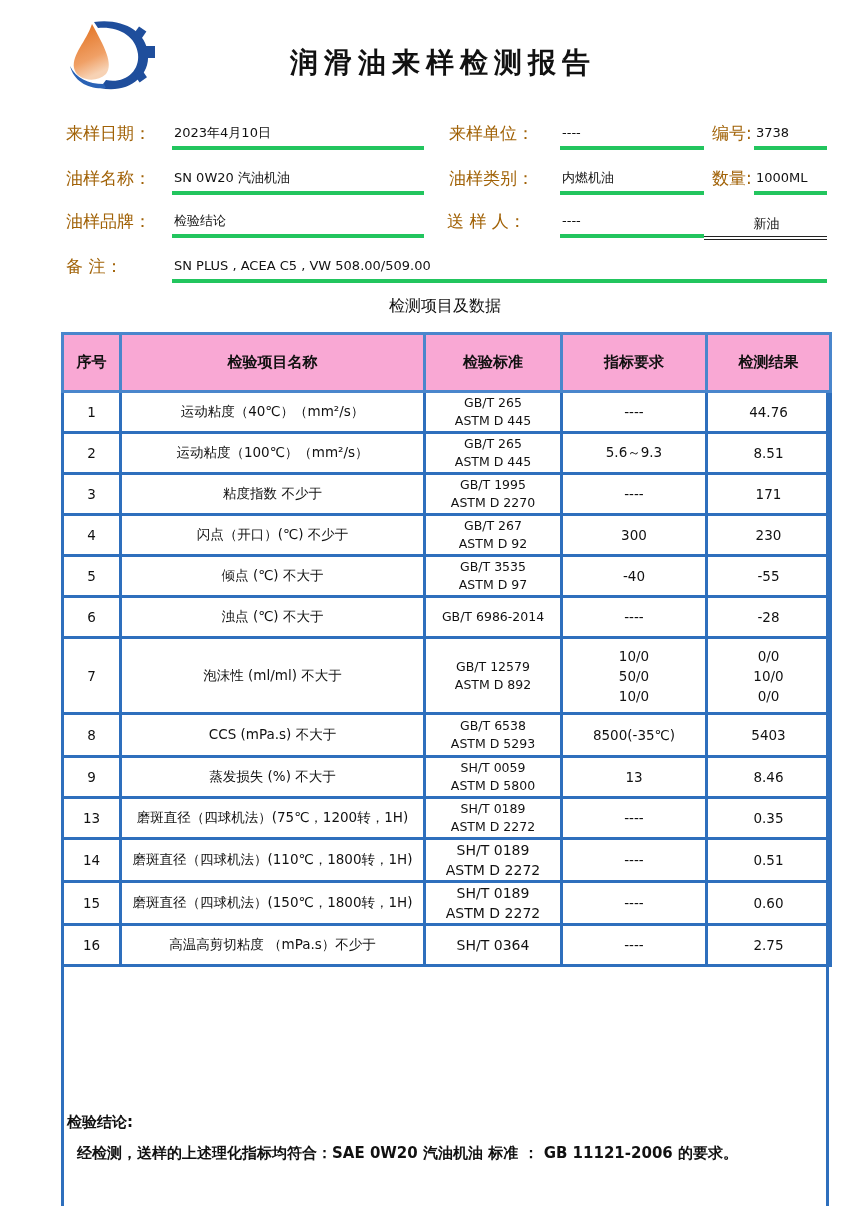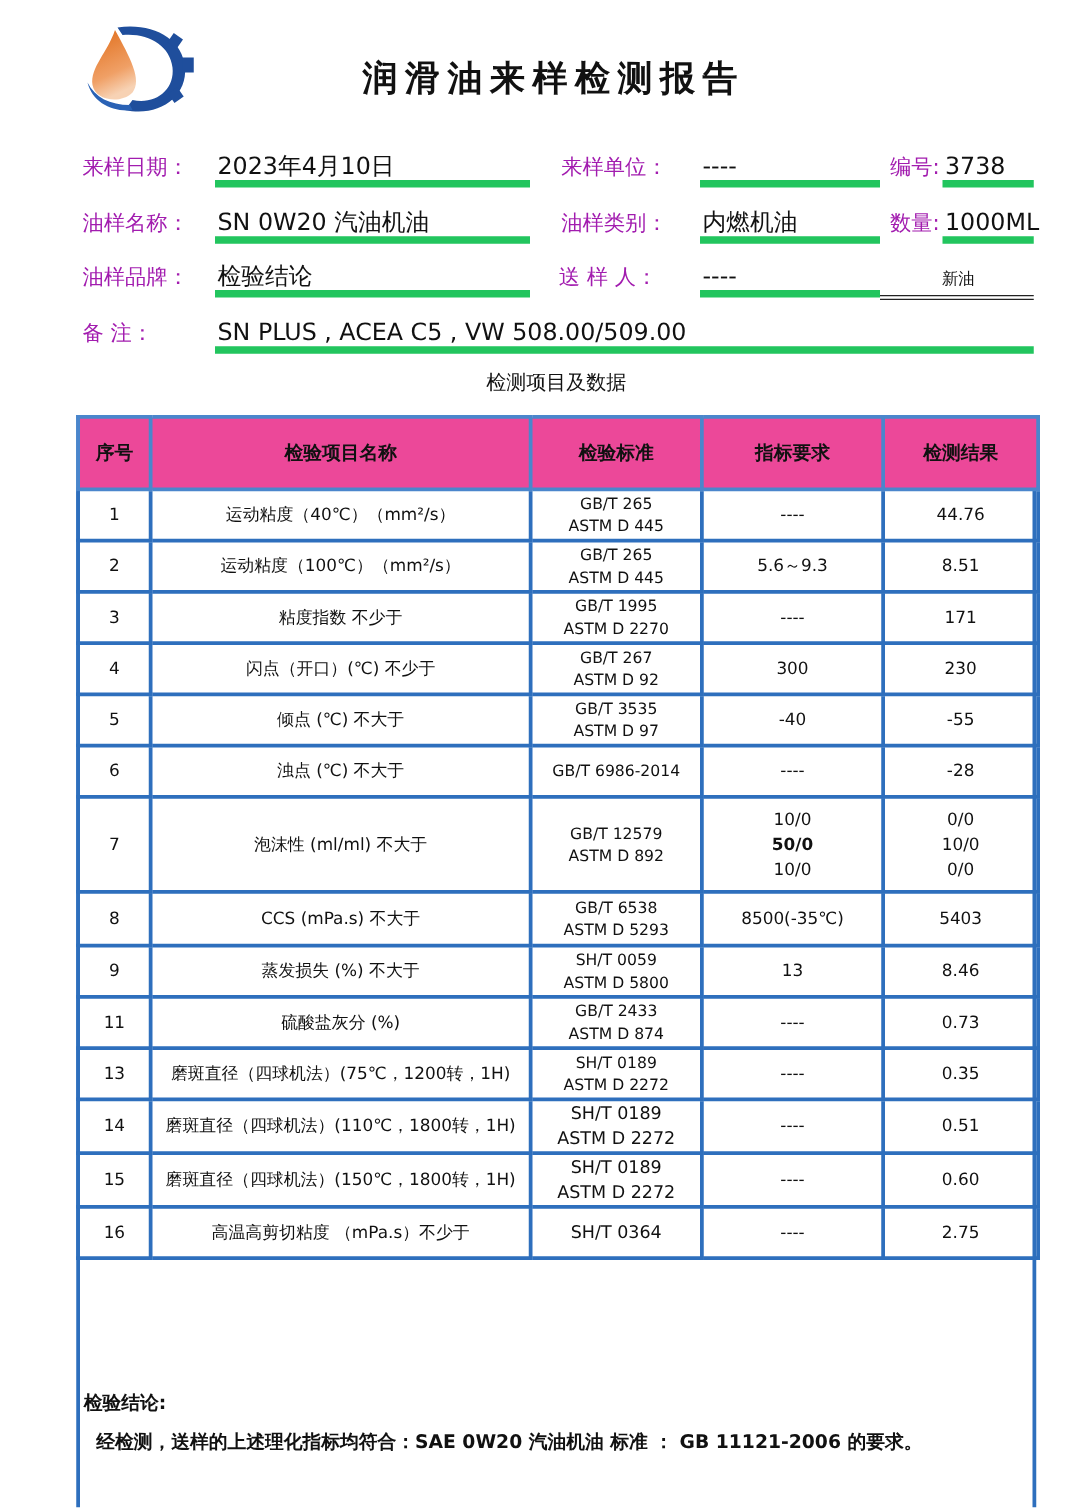--- a/index.html
+++ b/index.html
@@ -3,31 +3,31 @@
 <meta charset="utf-8">
 <style>
   * { box-sizing: border-box; margin: 0; padding: 0; }
   html, body { width: 868px; height: 1206px; background: #ffffff; overflow: hidden; }
   body { font-family: "DejaVu Sans", "Liberation Sans", sans-serif; color: #111; position: relative; }
 
   .logo { position: absolute; left: 66px; top: 16px; width: 90px; height: 78px; }
   .title { position: absolute; left: 290px; top: 44px; font-family: "DejaVu Serif", "Liberation Serif", serif; font-size: 28px; letter-spacing: 6px; font-weight: bold; color: #111; }
 
   .info-row { position: absolute; left: 0; width: 868px; height: 40px; }
-  .lbl { position: absolute; font-size: 17px; color: #a21caf; }
-  .val { position: absolute; font-size: 19px; color: #111; border-bottom: 6px solid #22c55e; height: 28px; line-height: 22px; padding-left: 2px; }
+  .lbl { position: absolute; font-size: 17px; color: #a16207; }
+  .val { position: absolute; font-size: 13px; color: #111; border-bottom: 4px solid #22c55e; height: 28px; line-height: 22px; padding-left: 2px; }
   .val.dbl { border-bottom: 4px double #222; }
   .val.small { font-size: 13px; text-align: center; }
 
   .section-title { position: absolute; left: 0; width: 890px; top: 296px; text-align: center; font-size: 16px; color: #111; }
 
   .report { position: absolute; left: 61px; top: 332px; width: 768px; height: 874px; border-left: 3px solid #2e6fbd; border-right: 3px solid #2e6fbd; }
   table { border-collapse: collapse; width: 768px; position: absolute; left: -3px; top: 0; table-layout: fixed; }
   th, td { border: 3px solid #2e6fbd; text-align: center; vertical-align: middle; font-size: 13.5px; color: #111; }
-  th { background: #ec4899; color: #111; font-weight: bold; font-size: 15px; height: 58px; border-color: #4a86cc; }
+  th { background: #f9a8d4; color: #111; font-weight: bold; font-size: 15px; height: 58px; border-color: #4a86cc; }
   td .sub { display: block; line-height: 18px; font-size: 12.5px; }
   td.std { font-size: 12.5px; line-height: 18px; }
   td.std.big { font-size: 14px; line-height: 20px; }
   tr.h41 td { height: 41px; }
   tr.h76 td { height: 76px; }
   tr.h43 td { height: 43px; }
   .conclusion { position: absolute; left: 3px; top: 762px; width: 760px; }
   .conc-title { font-weight: bold; font-size: 15px; margin-top: 19px; }
   .conc-text { font-weight: bold; font-size: 15px; margin-top: 12px; white-space: nowrap; margin-left: 10px; }
 </style>
@@ -167,21 +167,21 @@
       </tr>
       <tr class="h76">
         <td>7</td>
         <td>泡沫性 (ml/ml) 不大于</td>
         <td class="std">
             <span class="sub">GB/T 12579</span>
             <span class="sub">ASTM D 892</span>
           </td>
         <td style="line-height:20px;">
             <span class="sub" style="font-size:13.5px;line-height:20px;">10/0</span>
-            <span class="sub" style="font-size:13.5px;line-height:20px;font-weight:bold;">50/0</span>
+            <span class="sub" style="font-size:13.5px;line-height:20px;">50/0</span>
             <span class="sub" style="font-size:13.5px;line-height:20px;">10/0</span>
           </td>
         <td>
             <span class="sub" style="font-size:13.5px;line-height:20px;">0/0</span>
             <span class="sub" style="font-size:13.5px;line-height:20px;">10/0</span>
             <span class="sub" style="font-size:13.5px;line-height:20px;">0/0</span>
           </td>
       </tr>
       <tr class="h43">
         <td>8</td>
@@ -195,30 +195,20 @@
       </tr>
       <tr class="h41">
         <td>9</td>
         <td>蒸发损失 (%) 不大于</td>
         <td class="std">
             <span class="sub">SH/T 0059</span>
             <span class="sub">ASTM D 5800</span>
           </td>
         <td>13</td>
         <td>8.46</td>
-      </tr>
-      <tr class="h41">
-        <td>11</td>
-        <td>硫酸盐灰分 (%)</td>
-        <td class="std">
-            <span class="sub">GB/T 2433</span>
-            <span class="sub">ASTM D 874</span>
-          </td>
-        <td>----</td>
-        <td>0.73</td>
       </tr>
       <tr class="h41">
         <td>13</td>
         <td>磨斑直径（四球机法）(75℃，1200转，1H)</td>
         <td class="std">
             <span class="sub">SH/T 0189</span>
             <span class="sub">ASTM D 2272</span>
           </td>
         <td>----</td>
         <td>0.35</td>

